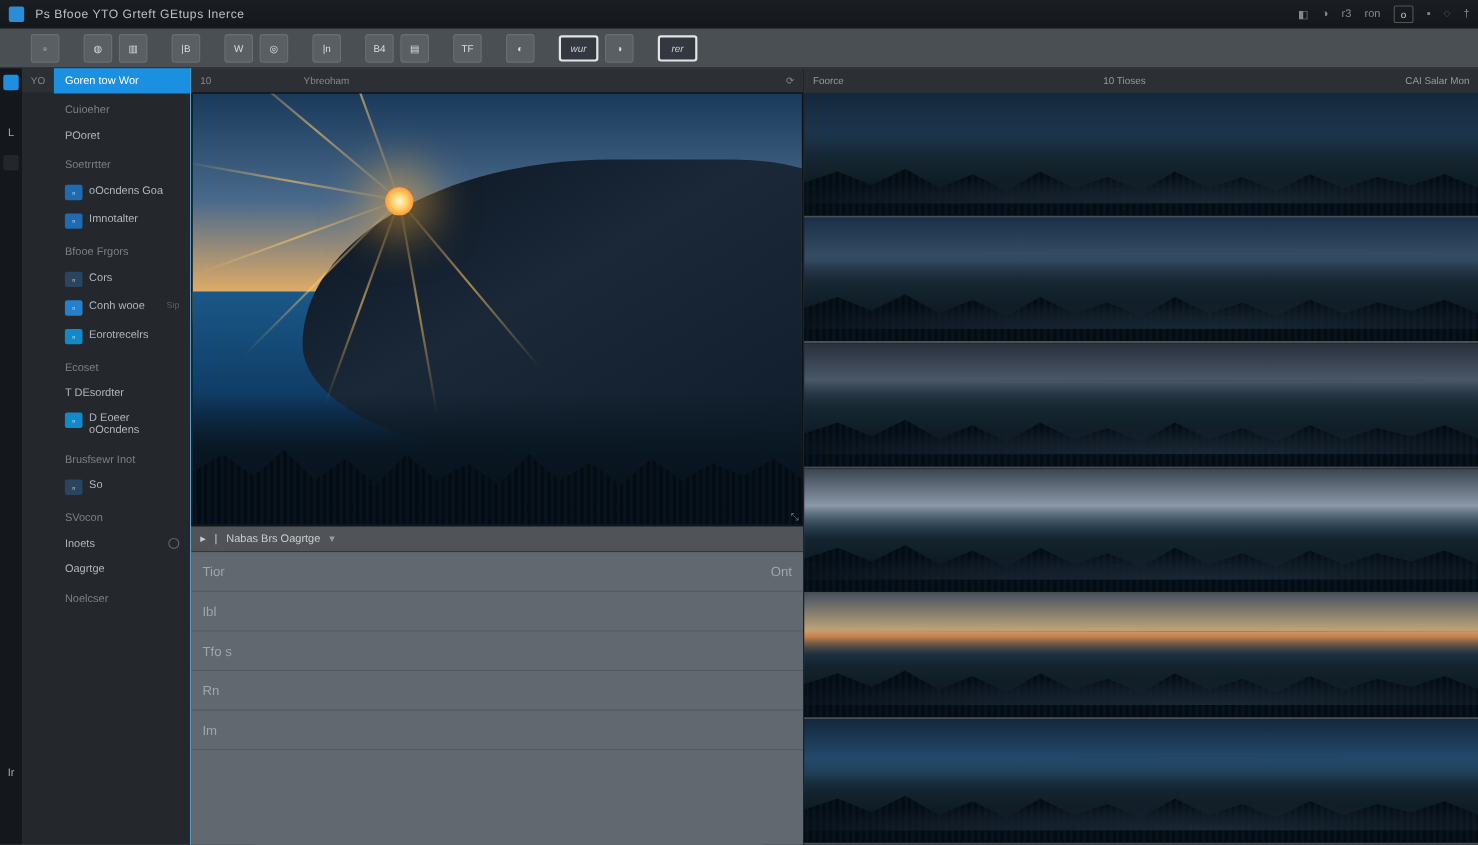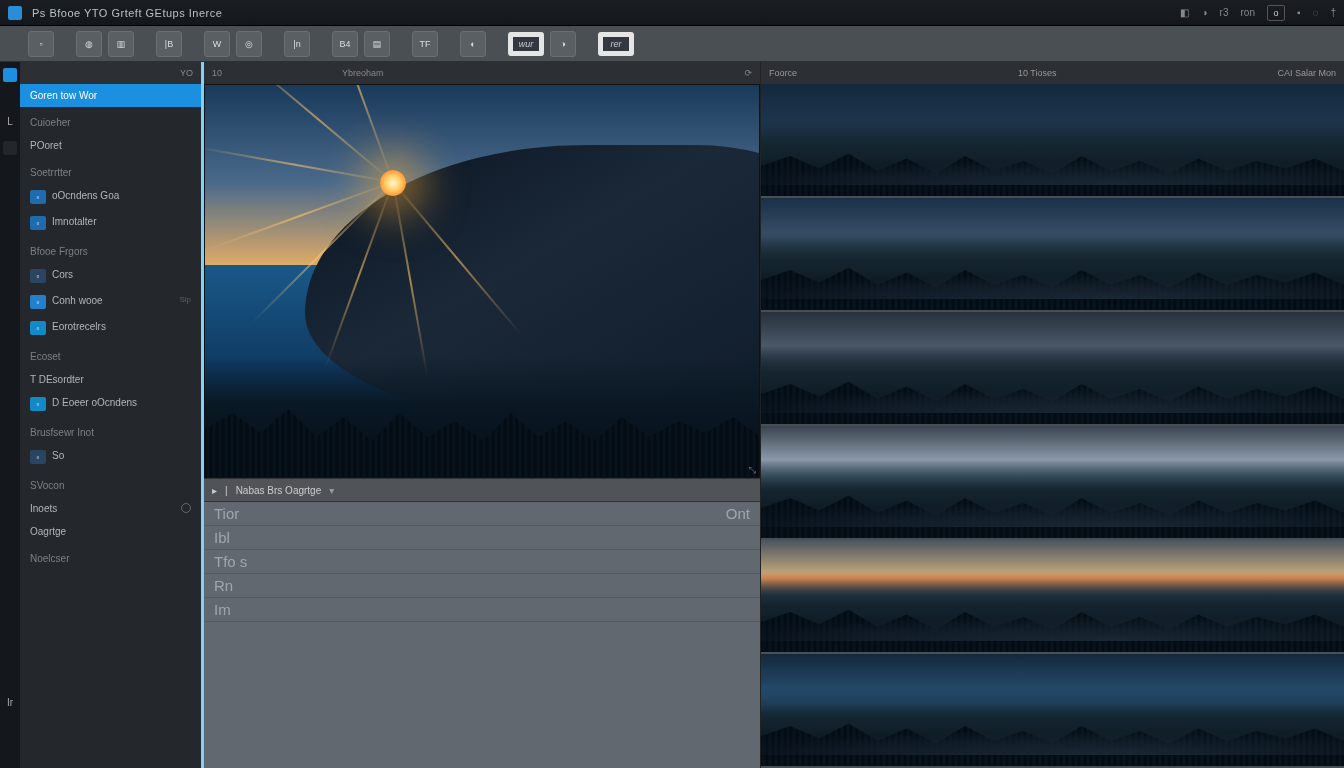--- a/index.html
+++ b/index.html
@@ -11,33 +11,33 @@
 .menubar .title { color: #b8c0c8; letter-spacing: 0.5px; }
 .menubar .spacer { flex: 1; }
 .menubar .right-icons { display: flex; gap: 12px; align-items: center; }
 .menubar .mbtn { color: #888; cursor: pointer; font-size: 10px; }
 .menubar .boxicon { width: 18px; height: 16px; border: 1px solid #555; border-radius: 2px; display:flex; align-items:center; justify-content:center; font-size:9px; }
 
 
 .toolbar { height: 36px; background: #4a4f54; display: flex; align-items: center; padding-left: 28px; gap: 6px; border-bottom: 1px solid #2c3034; }
 .toolbar .tbtn { width: 26px; height: 26px; background: #5a5f64; border: 1px solid #6a6f74; border-radius: 3px; display: flex; align-items: center; justify-content: center; font-size: 9px; color: #ddd; cursor: pointer; }
 .toolbar .gap { width: 10px; }
-.toolbar .tlabel { width: 36px; height: 24px; background: #333840; border:5px solid #e5e5e5; border-radius:3px; display:flex; align-items:center; justify-content:center; font-size:9px; font-style:italic; }
+.toolbar .tlabel { width: 36px; height: 24px; background: #333840; border:2px solid #e5e5e5; border-radius:3px; display:flex; align-items:center; justify-content:center; font-size:9px; font-style:italic; }
 
 
 .main { display: flex; height: calc(768px - 26px - 36px); }
 
 
 .rail { width: 20px; background: #14181c; display: flex; flex-direction: column; align-items: center; padding-top: 6px; gap: 14px; }
 .rail .ricon { width: 14px; height: 14px; background: #3a3f44; border-radius:2px; cursor:pointer; }
 .rail .ricon.active { background: #1e8fe0; }
 .rail .rtxt { color:#aaa; font-size:10px; transform: translateY(0); }
 
 
-.sidebar { width: 184px; background: #24282c; display: flex; flex-direction: column; font-size: 10px; border-right: 3px solid #7dd3fc; }
+.sidebar { width: 154px; background: #24282c; display: flex; flex-direction: row; font-size: 10px; border-right: 1px solid #7dd3fc; }
 .sidebar .shead { height: 22px; line-height: 22px; padding: 0 8px; color: #888; background: #2c3034; text-align:right; font-size:9px; }
 .sidebar .srow { padding: 6px 10px; color: #b0b6bc; cursor: pointer; display:flex; align-items:flex-start; gap:6px; }
 .sidebar .srow.active { background: #1b8fe0; color: #fff; }
 .sidebar .srow.section { color: #7a8086; font-size: 10px; cursor: default; padding-top:10px; }
 .sidebar .sicon { width: 16px; height: 14px; background: #1e6bb0; border-radius: 2px; display:flex; align-items:center; justify-content:center; color:#fff; font-size:8px; flex-shrink:0; }
 .sidebar .sicon.alt { background:#2380cc; }
 .sidebar .sicon.c2 { background:#2a4560; }
 .sidebar .sicon.c3 { background:#138ac8; }
 .sidebar .stiny { flex:1; }
 .sidebar .sbadge { color:#5a6066; font-size:8px; }
@@ -55,21 +55,21 @@
 .ray { position:absolute; left:187px; top:96px; width:2px; height:200px; background: linear-gradient(transparent,rgba(255,200,100,0.6),transparent); transform-origin: 1px 1px; }
 .hill { position:absolute; left:100px; top:60px; width:560px; height:280px; background: linear-gradient(150deg,#0a1420 0%,#1a2838 40%,#0e1a28 100%); border-radius: 50% 30% 40% 50% / 60% 40% 60% 40%; }
 .water { position:absolute; left:0; top:180px; width:556px; height:220px; background: linear-gradient(180deg,#1a5888 0%,#0e3860 50%,#0a2848 100%); }
 .fg { position:absolute; left:0; bottom:0; width:556px; height:120px; background: linear-gradient(0deg,#050c14 0%,#0a1824 60%,transparent 100%); }
 .treeband { position:absolute; left:0; bottom:0; width:100%; height:80px; background: repeating-linear-gradient(90deg,#030a10 0px,#081420 3px,#030a10 6px); clip-path: polygon(0 40%,5% 20%,10% 45%,15% 15%,20% 50%,25% 25%,30% 55%,35% 20%,40% 50%,45% 30%,50% 55%,55% 20%,60% 50%,65% 30%,70% 55%,75% 25%,80% 50%,85% 30%,90% 45%,95% 25%,100% 50%,100% 100%,0 100%); }
 .handle { position:absolute; right:4px; bottom:2px; font-size:9px; color:#888; }
 
 .propbar { height: 24px; background:#505458; display:flex; align-items:center; padding:0 8px; gap:8px; border-top:1px solid #333; border-bottom:1px solid #333; font-size:10px; color:#ccc; }
 .propbar .caret{ color:#999; }
 .proplist { flex:1; background:#626870; }
-.proplist .prow { height:24px; border-bottom:1px solid #555a60; display:flex; align-items:center; padding:0 10px; font-size:15px; color:#a0a6ac; }
+.proplist .prow { height:36px; border-bottom:1px solid #555a60; display:flex; align-items:center; padding:0 10px; font-size:12px; color:#a0a6ac; }
 .proplist .prow .pspace{flex:1;}
 
 
 .rightp { flex:1; display:flex; flex-direction:column; background:#4a4f54; border-left:1px solid #222; }
 .rightp .rhead { height:22px; background:#2c3034; display:flex; align-items:center; padding:0 8px; font-size:9px; color:#999; }
 .rightp .rhead .spacer{flex:1;}
 .thumbs { flex:1; overflow:hidden; display:flex; flex-direction:column; }
 .thumb { flex:1; min-height:0; position:relative; background:#0a1420; border-bottom:2px solid #4a4f54; overflow:hidden; cursor:pointer; }
 .thumb .tsky { position:absolute; inset:0; }
 .thumb .thill { position:absolute; left:0; bottom:0; width:100%; height:70%; background: linear-gradient(0deg,#050c14,#14242e 60%,transparent); }
@@ -198,21 +198,21 @@
           <span class="stiny">Oagrtge</span>
         </div>
         <div class="srow section">
           <span class="stiny">Noelcser</span>
         </div>
       </div>
   </div>
 
   <div class="center">
     <div class="chead">
-      <span style="margin-left:auto;margin-right:120px">10</span>
+      <span style="margin-left:auto;margin-right:84px">10</span>
       <span>Ybreoham</span>
       <span class="spacer"></span>
       <span>⟳</span>
     </div>
     <div class="canvas-wrap">
       <div class="canvas">
         <div class="sky"></div>
         <div class="water"></div>
         <div class="hill"></div>
         <div class="sun"></div>

